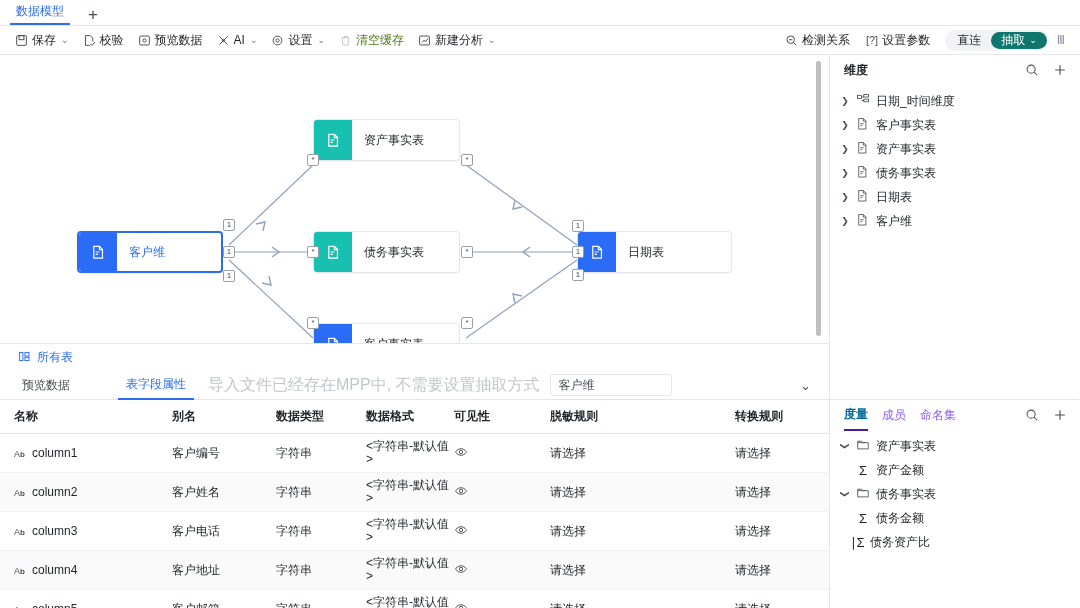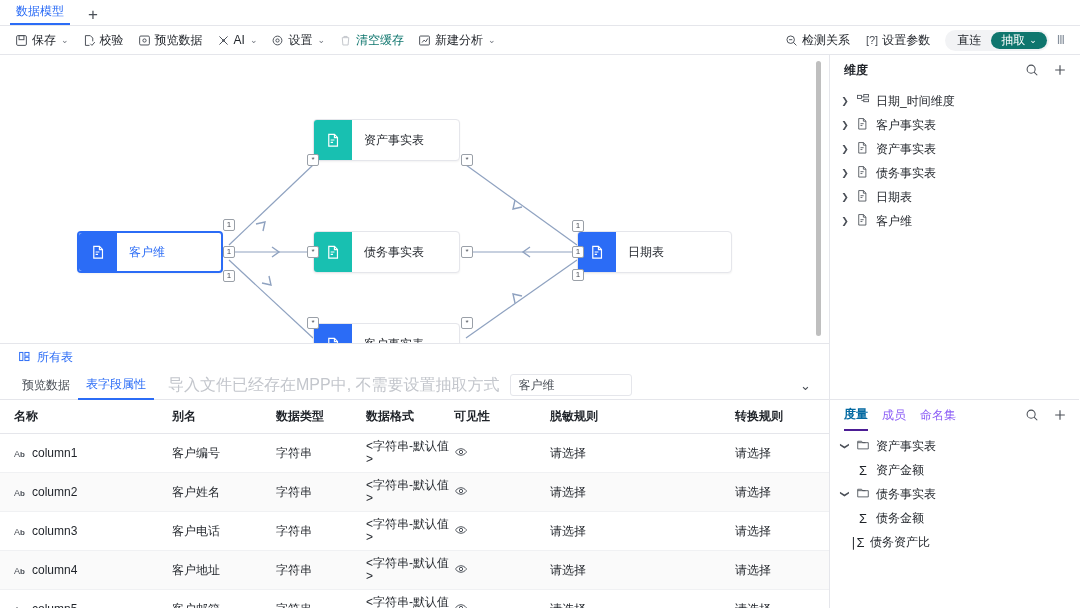--- a/index.html
+++ b/index.html
@@ -31,21 +31,21 @@
   
   .toolbar {
     height: 29px; display: flex; align-items: center;
     border-bottom: 1px solid #e5e6eb; padding: 0 8px; gap: 0px;
     background: #fff; flex: 0 0 29px; position: relative;
   }
   .tb-item {
     display: flex; align-items: center; gap: 4px;
     font-size: 12px; color: #1f2329; padding: 3px 7px; cursor: pointer; white-space: nowrap;
   }
-  .tb-item.disabled { color: #0f766e; cursor: default; }
+  .tb-item.disabled { color: #4d7c0f; cursor: default; }
   .tb-item svg { display: block; }
   .caret { font-size: 9px; color: #70757e; margin-left: 1px; }
   .tb-right { margin-left: auto; display: flex; align-items: center; gap: 2px; }
   .seg {
     display: flex; align-items: center; background: #f2f3f5; border-radius: 11px;
     padding: 2px; margin-left: 6px; height: 21px;
   }
   .seg-item {
     font-size: 12px; padding: 1px 10px; border-radius: 10px; color: #1f2329; cursor: pointer;
     display: flex; align-items: center; gap: 3px; line-height: 15px;
@@ -93,21 +93,21 @@
     background: #bfbfbf; border-radius: 3px; z-index: 6; cursor: pointer;
   }
 
   
   .lower { flex: 1 1 auto; display: flex; flex-direction: column; min-height: 0; }
   .lower-head {
     height: 29px; display: flex; align-items: center; gap: 0; padding: 0 14px;
     border-bottom: 1px solid #e5e6eb; flex: 0 0 29px;
   }
   .ltab { font-size: 12px; color: #4a4f57; padding: 6px 8px 5px; cursor: pointer; }
-  .ltab.active { color: #2b6cf6; border-bottom: 2px solid #2b6cf6; }
+  .ltab.active { color: #2b6cf6; border-bottom: 2px solid #2b6cf6; margin-left: 40px; }
   .hint { font-size: 16px; color: #c3c6cc; margin-left: 14px; white-space: nowrap; }
   .sel-box {
     margin-left: 10px; width: 122px; height: 22px; border: 1px solid #e5e6eb;
     border-radius: 3px; display: flex; align-items: center; padding: 0 8px;
     font-size: 12px; color: #4a4f57; background: #fff; cursor: pointer;
   }
   .chev-big { margin-left: auto; color: #4a4f57; font-size: 13px; cursor: pointer; padding-right: 4px; }
 
   table.grid { width: 100%; border-collapse: collapse; table-layout: fixed; }
   table.grid th {

